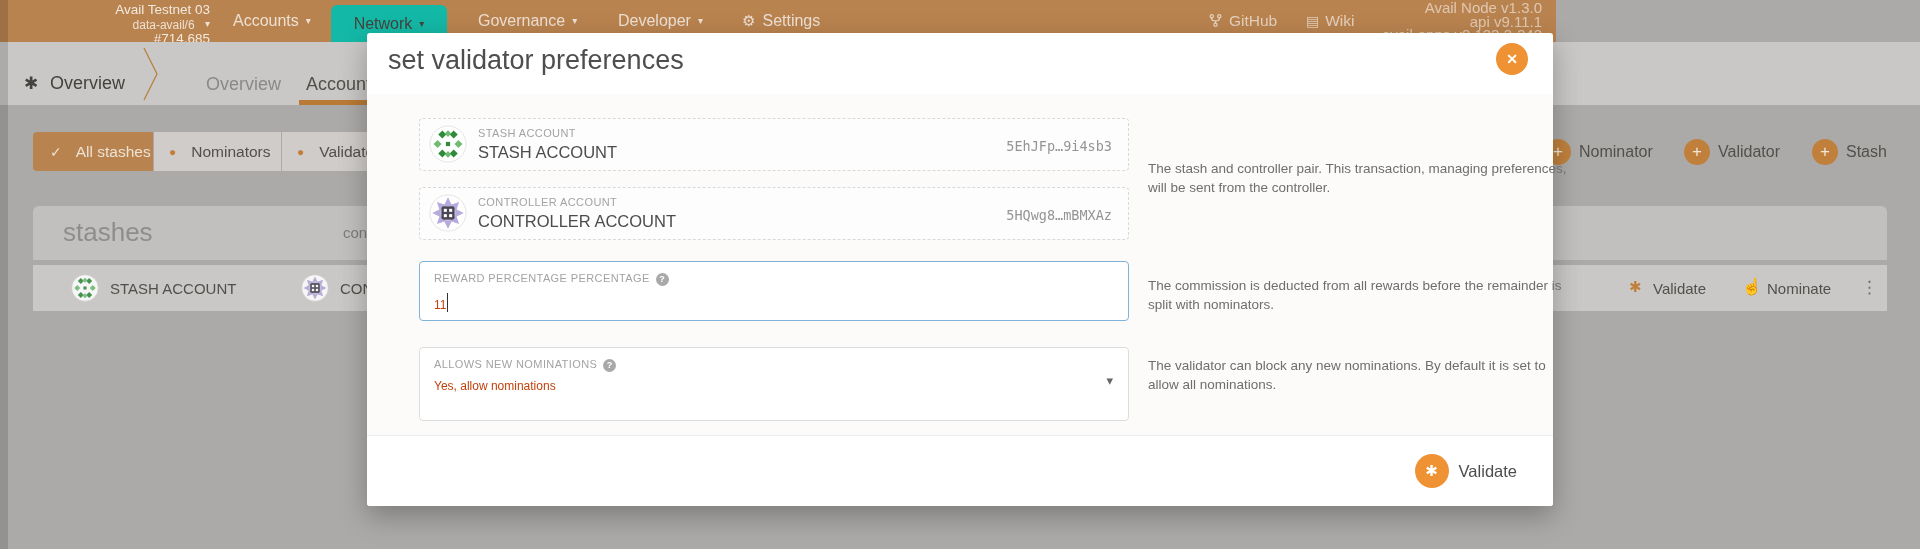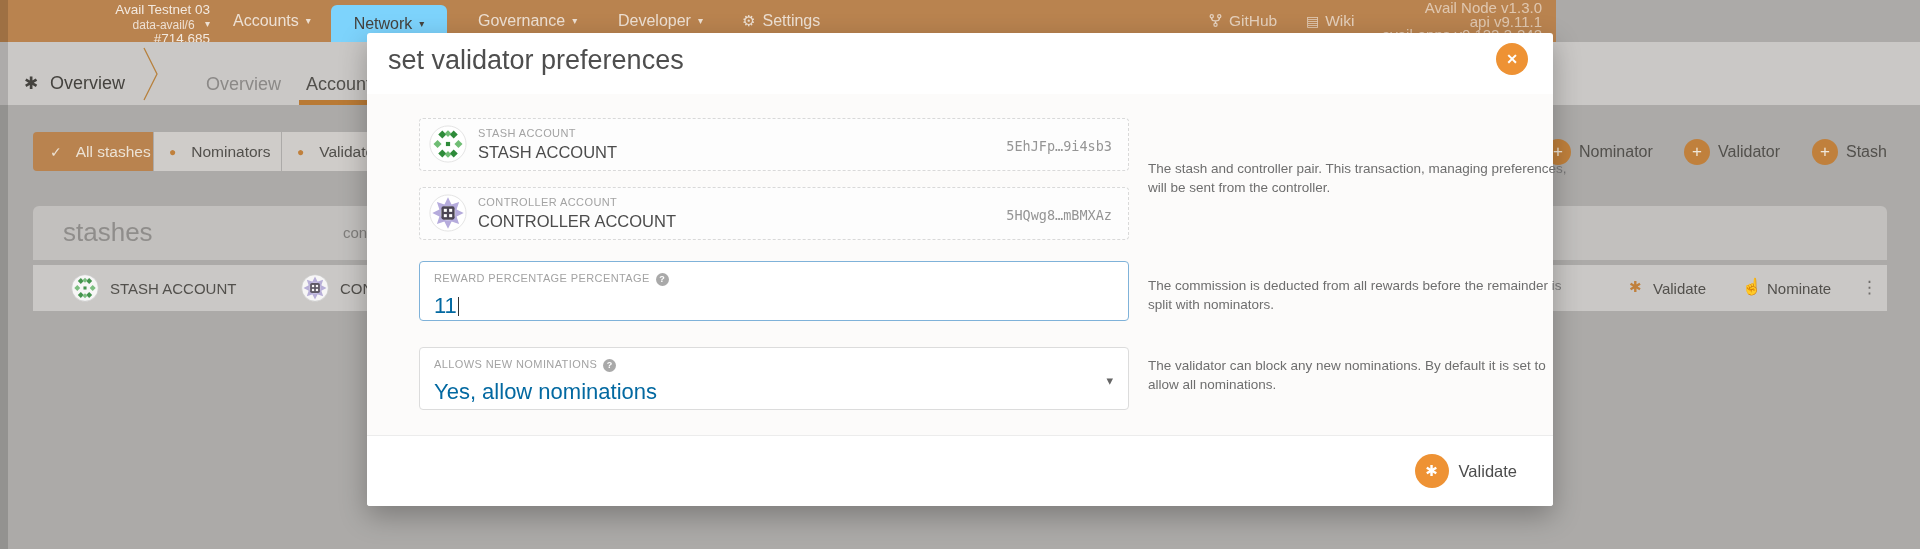--- a/index.html
+++ b/index.html
@@ -9,21 +9,21 @@
 
 
 .app-header{position:absolute;left:0;top:0;width:1556px;height:42px;background:#b9834f}
 .edge-strip{position:absolute;left:0;top:0;width:8px;height:549px;background:rgba(0,0,0,.14);z-index:5}
 .chain{position:absolute;left:0;top:3px;width:210px;text-align:right;color:rgba(255,255,255,.82);line-height:13.5px}
 .chain .l1,.chain .l3{font-size:13.5px}
 .chain .l2{font-size:12px;color:rgba(255,255,255,.75)}
 .nav-item{position:absolute;top:12px;font-size:16px;color:rgba(255,255,255,.75);white-space:nowrap;cursor:pointer}
 .caret{font-size:10px;margin-left:7px;vertical-align:2px}
 .nav-0{left:233px}
-.nav-pill{left:331px;top:5px;width:116px;height:37px;background:#7dd3fc;border-radius:6px 6px 0 0;color:#45433f;text-align:center;line-height:37px;font-size:16px}
+.nav-pill{left:331px;top:5px;width:116px;height:37px;background:#14b8a6;border-radius:6px 6px 0 0;color:#45433f;text-align:center;line-height:37px;font-size:16px}
 .nav-2{left:478px}
 .nav-3{left:618px}
 .nav-4{left:742px}
 .gear-ic{font-size:15px;margin-right:7px}
 .hlink{position:absolute;top:12px;font-size:15.5px;color:rgba(255,255,255,.62);white-space:nowrap;cursor:pointer}
 .hlink svg{vertical-align:-2px;margin-right:6px}
 .hlink .wiki-ic{margin-right:6px;font-size:14px}
 .link-github{left:1208px}
 .link-wiki{left:1306px}
 .versions{position:absolute;right:14px;top:1px;text-align:right;font-size:15px;line-height:13.5px;color:rgba(255,255,255,.55)}
@@ -67,27 +67,27 @@
 
 
 .modal{position:absolute;left:367px;top:33px;width:1186px;height:473px;background:#fff;border-radius:3px;box-shadow:0 10px 28px rgba(0,0,0,.28);z-index:10}
 .m-title{position:absolute;left:21px;top:12px;font-size:27px;font-weight:300;color:#4e4e4e}
 .m-close{position:absolute;right:25px;top:10px;width:32px;height:32px;border-radius:50%;background:var(--accent,#ee9234);color:#fff;font-size:14px;font-weight:bold;text-align:center;line-height:32px;cursor:pointer}
 .m-body{position:absolute;left:0;top:61px;width:1186px;height:341px;background:#fcfbfa}
 .field{position:absolute;left:52px;width:710px;background:#fff;border-radius:4px}
 .fd-stash{top:24px;height:53px;border:1px dashed #d9d9d9;background:#fdfdfd}
 .fd-ctrl{top:93px;height:53px;border:1px dashed #d9d9d9;background:#fdfdfd}
 .fd-comm{top:167px;height:60px;border:1px solid var(--focus-border,#7fb2d9)}
-.fd-nom{top:253px;height:63px;border:1px solid #dcdcdc}
+.fd-nom{top:253px;height:74px;border:1px solid #dcdcdc}
 .idt{position:absolute;left:9px;top:6px}
 .f-label{position:absolute;left:58px;top:8px;font-size:11px;letter-spacing:.4px;color:#a3a3a3;white-space:nowrap}
 .f-value{position:absolute;left:58px;top:24px;font-size:16.5px;color:#4c4c4c;white-space:nowrap}
 .f-addr{position:absolute;right:16px;top:19px;font-family:"DejaVu Sans Mono",monospace;font-size:13.5px;color:#959595}
 .f-label2{position:absolute;left:14px;top:10px;font-size:11px;letter-spacing:.4px;color:#a3a3a3;white-space:nowrap}
-.f-value2{position:absolute;left:14px;top:31px;font-size:22px;color:#0369a1;white-space:nowrap}
+.f-value2{position:absolute;left:14px;top:31px;font-size:12px;color:#c2410c;white-space:nowrap}
 .help-ic{display:inline-block;width:13px;height:13px;margin-left:6px;border-radius:50%;background:#a9a9a9;color:#fff;font-size:9px;font-weight:bold;text-align:center;line-height:13px;vertical-align:0px;cursor:pointer}
 .cursor-bar{display:inline-block;width:1px;height:19px;background:#333;margin-left:1px;vertical-align:-3px}
 .dd-caret{position:absolute;right:15px;top:25px;font-size:13px;color:#666}
 .m-help{position:absolute;left:781px;width:420px;font-size:13.5px;line-height:1.4;color:#6e6e6e}
 .mh-0{top:66px}.mh-1{top:183px}.mh-2{top:263px}
 .m-footer{position:absolute;left:0;bottom:0;width:1186px;height:71px;background:#fff;border-top:1px solid #ececec;border-radius:0 0 3px 3px;display:flex;align-items:center;justify-content:flex-end;padding-right:36px;gap:10px}
 .v-circle{width:34px;height:34px;border-radius:50%;background:var(--accent,#ee9234);color:#fff;font-size:15px;text-align:center;line-height:34px}
 .v-label{font-size:16.5px;color:#4c4c4c}
 .m-footer-btn{display:flex;align-items:center;gap:10px;cursor:pointer}
 </style>

